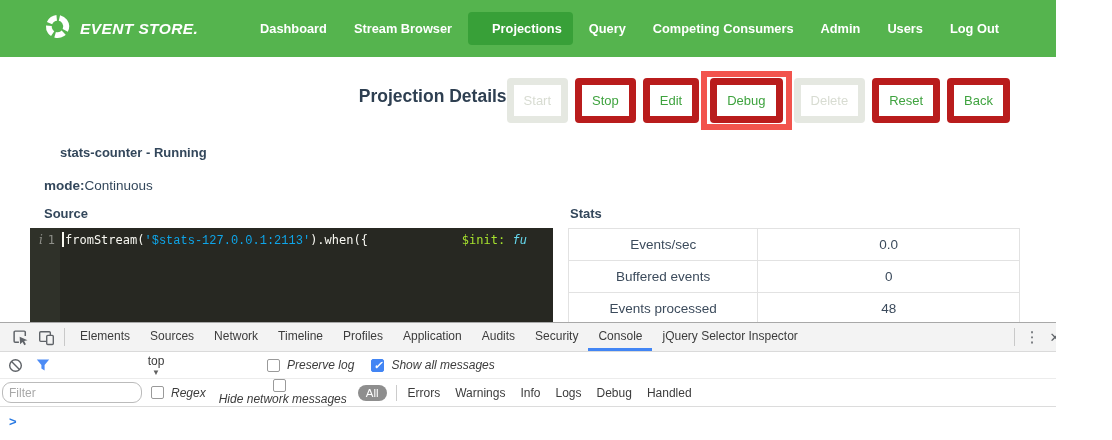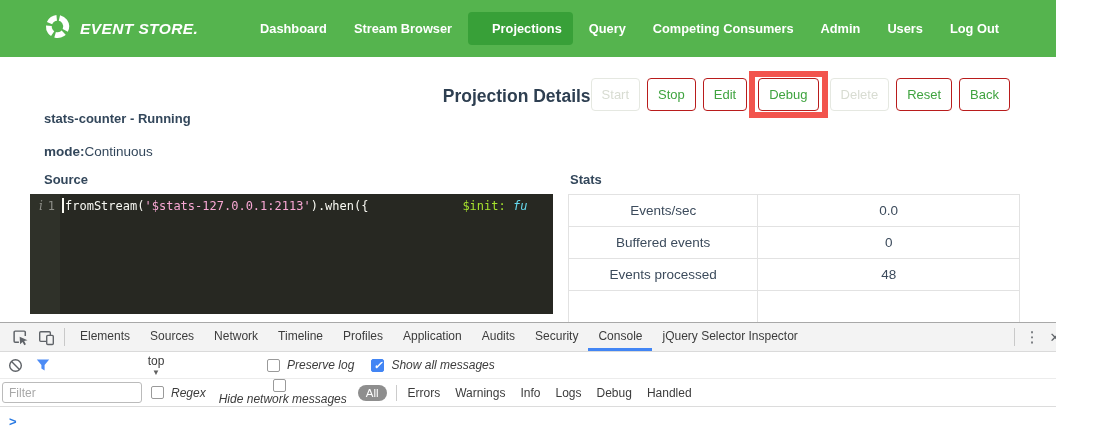--- a/index.html
+++ b/index.html
@@ -15,26 +15,26 @@
   .nav { margin-left:auto; display:flex; align-items:center; gap:5px; }
   .nav-item { padding:9px 11px; font-size:12.8px; font-weight:bold; color:#fff;
               border-radius:4px; cursor:pointer; white-space:nowrap; }
   .nav-item.on { background:#38a038;padding-left:24px; }
 
   
   .content { height:265px; overflow:hidden; position:relative; }
   .header-row { display:flex; justify-content:flex-end; padding:21px 46px 0 44px; }
   .page-title { font-size:17.5px; font-weight:bold; color:#2e3f51; margin-top:8px; }
   .actions { display:flex; align-items:center; gap:7px; }
-  .btn { background:#fff; border:1px solid #b91c1c; color:#3fa33f; font-size:13px;
+  .btn { background:#fff; border:7px solid #b91c1c; color:#3fa33f; font-size:13px;
          padding:8px 10px; border-radius:4px; font-family:inherit; cursor:pointer; white-space:nowrap; }
   .btn.off { color:#d8dcd2; border-color:#e5e8e1; cursor:default; }
   .debug-wrap { border:6px solid #f2544d; padding:1px 3px; margin:-11px -5px; display:flex; align-items:center; }
 
-  .proj-name { padding:0 44px; font-size:13px; font-weight:bold; }
+  .proj-name { padding:0 60px; margin-top:22px; font-size:13px; font-weight:bold; }
   .mode-line { padding:0 44px; margin-top:18px; font-size:13.5px; }
   .mode-line b { font-weight:bold; }
 
   .panels { display:flex; margin-top:13px; padding:0 36px 0 30px; gap:15px; }
   .panel-source { width:523px; flex:none; }
   .panel-stats { flex:1; }
   .panel-label { font-size:13px; font-weight:bold; color:#33475b; margin-bottom:7px; }
   .panel-source .panel-label { margin-left:14px; }
   .panel-stats .panel-label { margin-left:2px; }
 
@@ -42,21 +42,21 @@
   .editor { display:flex; background:#272822; height:120px;
             font-family:"DejaVu Sans Mono", monospace; font-size:12px; line-height:24px; }
   .gutter { width:30px; background:#2f3129; color:#8f908a; flex:none;
             display:flex; justify-content:flex-end; align-items:flex-start; gap:5px; padding:0 5px 0 0; }
   .gutter .annot { font-style:italic; font-family:"DejaVu Serif", serif; }
   .code-area { flex:1; overflow:hidden; padding-left:2px; }
   .code-line { white-space:pre; color:#f8f8f2; }
   .cursor { display:inline-block; width:2px; height:15px; background:#f8f8f0;
             vertical-align:-3px; margin-right:1px; }
   .tok-plain { color:#f8f8f2; }
-  .tok-string { color:#f9a8d4; }
+  .tok-string { color:#0ea5e9;font-family:Liberation Mono, monospace; }
   .tok-constant { color:#a6e22e; }
   .tok-keyword { color:#66d9ef; font-style:italic; }
 
   
   .stats-table { width:100%; border-collapse:collapse; font-size:13.5px; color:#3c4b5c; margin-top:2px;text-align:center; }
   .stats-table td { border:1px solid #e2e2e2; padding:7px 12px; height:32px; }
   .stats-table td.k { width:42%; }
 
   
   .devtools { height:118px; border-top:1px solid #a8a8a8; background:#fff; font-size:12px; color:#3c3c3c; }
@@ -77,21 +77,21 @@
   .ctx { display:flex; align-items:center; justify-content:space-between; width:190px;
          margin-right:16px; cursor:pointer;flex-direction:column; }
   .caret { font-size:8px; color:#616161; }
   .cb-group { display:flex; align-items:center; margin-right:17px; cursor:pointer;font-style:italic; }
   .cb { width:13px; height:13px; border:1px solid #9a9a9a; border-radius:2px; background:#fff;
         margin-right:7px; position:relative; flex:none; }
   .cb.on { background:#4285f4; border-color:#4285f4; }
   .cb.on::after { content:"✓"; color:#fff; font-size:11px; font-weight:bold; position:absolute; top:-1px; left:1px; }
 
   .dt-filterrow { height:28px; display:flex; align-items:center; border-bottom:1px solid #dcdcdc; padding-left:2px; }
-  .filter-input { width:140px; height:21px; border:1px solid #bbb; border-radius:3px;
+  .filter-input { width:140px; height:21px; border:1px solid #bbb; border-radius:9px;
                   font-family:inherit; font-size:12px; padding:2px 6px; margin-right:9px; color:#333; }
   .filter-input::placeholder { color:#a8a8a8; }
   .pill { background:#8e8e8e; color:#fff; border-radius:10px; padding:2px 8px; font-size:11.5px;
           margin-right:9px; cursor:pointer; }
   .vsep { width:1px; height:16px; background:#ccc; margin-right:11px; }
   .level { margin-right:15px; cursor:pointer; white-space:nowrap; }
 
   .dt-output { padding:7px 0 0 9px; }
   .prompt { color:#2a7ae2; font-weight:bold; font-size:13px; }
 </style>

